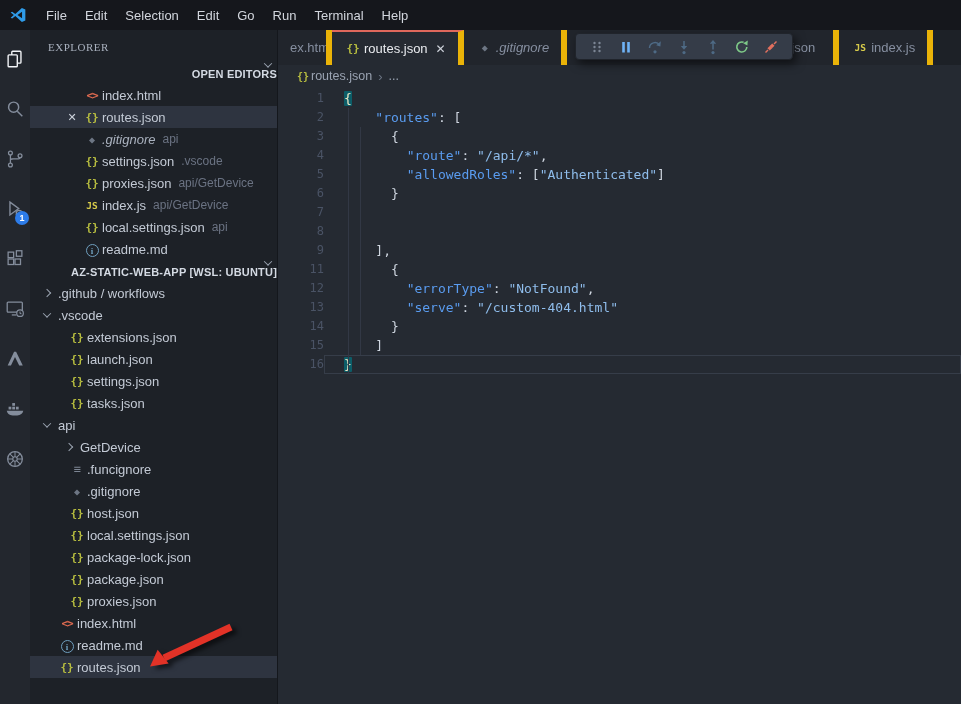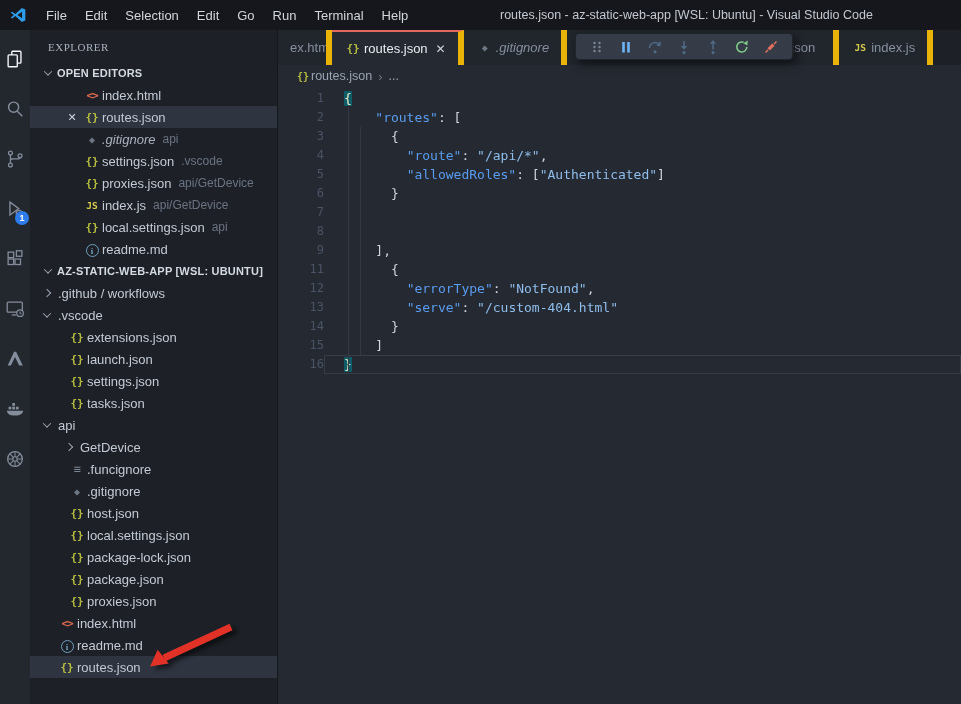--- a/index.html
+++ b/index.html
@@ -28,22 +28,22 @@
   .ab-item.active{ color:#f4f6f9;}
   .ab-item svg{ width:22px; height:22px;}
   .ab-badge{ position:absolute; right:1px; bottom:9px; min-width:14px; height:14px;
     border-radius:8px; background:#2d7ce9; color:#fff; font-size:9px; line-height:14px;
     text-align:center; font-weight:bold;}
   
   .sidebar{ width:248px; background:#1d2127; flex:none; position:relative;
     border-right:1px solid #14171c; overflow:hidden;}
   .sidebar-title{ height:32px; line-height:34px; padding-left:18px; font-size:11px;
     letter-spacing:.5px; color:#a9b1be;font-family:Liberation Serif, serif;}
-  .section-header{ height:22px; display:flex; align-items:center; padding-left:15px;
-    font-size:11px; font-weight:bold; color:#d4dae3; letter-spacing:.2px;}
+  .section-header{ height:22px; display:flex; align-items:flex-end; padding-left:15px;
+    font-size:11px; font-weight:bold; color:#d4dae3; letter-spacing:.2px;flex-direction:column;}
   .section-header .chev{ margin-right:6px;}
   .chev{ width:6px; height:6px; border-right:1.4px solid #9aa3b0;
     border-bottom:1.4px solid #9aa3b0; display:inline-block; flex:none;}
   .chev.down{ transform:rotate(45deg) translate(-1px,-1px);}
   .chev.right{ transform:rotate(-45deg);}
   .row{ height:22px; display:flex; align-items:center; white-space:nowrap;
     color:#c3cad5; cursor:default;}
   .row.selected{ background:#2e3440;}
   .row .close-slot{ width:20px; flex:none; text-align:center; color:#cdd3dc; font-size:11px;}
   .row .suffix{ color:#6b7383; font-size:12px; margin-left:7px;}
@@ -115,21 +115,20 @@
     <div class="menubar" id="menubar">
         <div class="menu-item">File</div>
         <div class="menu-item">Edit</div>
         <div class="menu-item">Selection</div>
         <div class="menu-item">Edit</div>
         <div class="menu-item">Go</div>
         <div class="menu-item">Run</div>
         <div class="menu-item">Terminal</div>
         <div class="menu-item">Help</div>
       </div>
-    <div class="win-title">routes.json - az-static-web-app [WSL: Ubuntu] - Visual Studio Code</div>
   </div>
 
   <div class="main">
     <div class="activitybar" id="activitybar">
         <div class="ab-item active">
           <svg viewBox="0 0 24 24">
             <rect x="8.5" y="3.5" width="10" height="13" rx="1" fill="none" stroke="currentColor" stroke-width="1.5"></rect>
             <rect x="4.5" y="7.5" width="10" height="13" rx="1" fill="#23272e" stroke="currentColor" stroke-width="1.5"></rect>
           </svg>
         </div>

